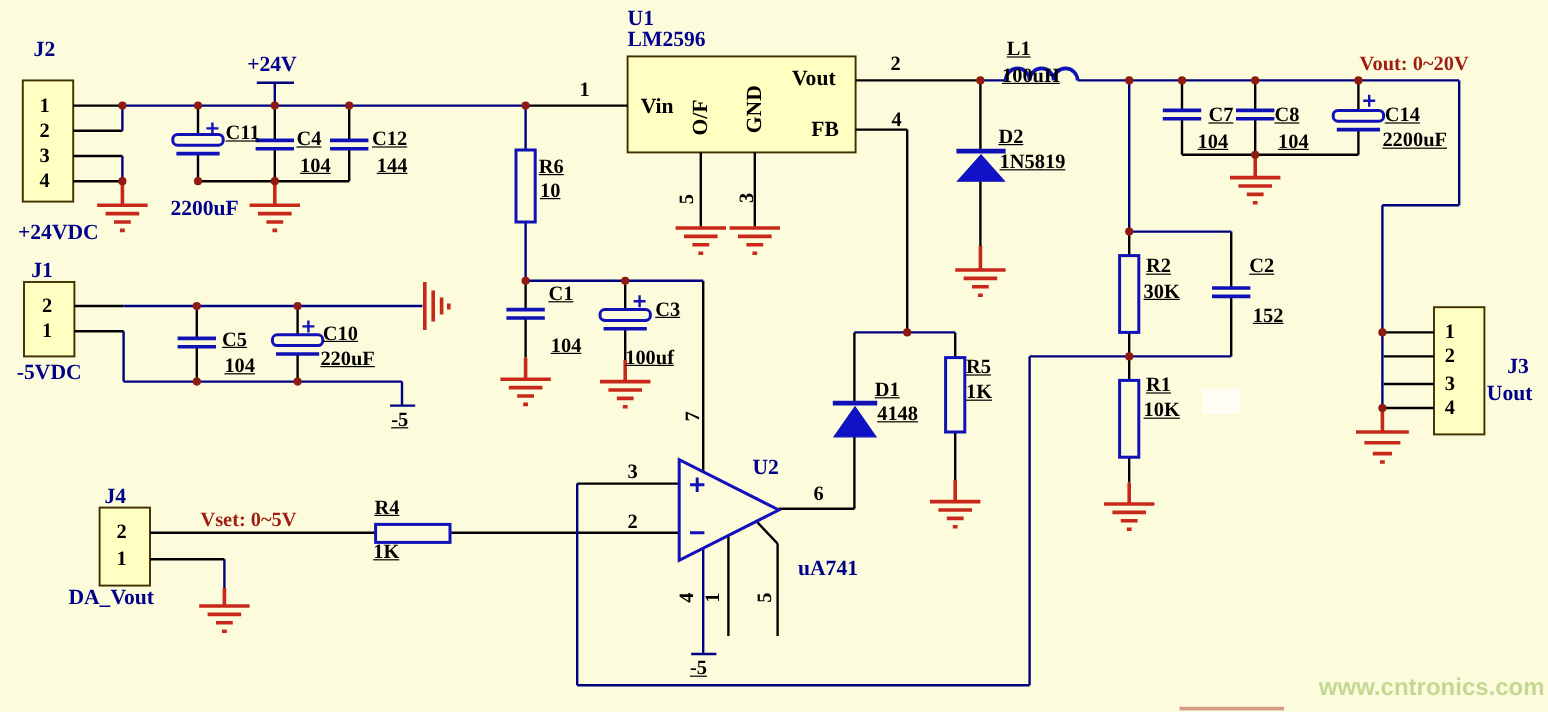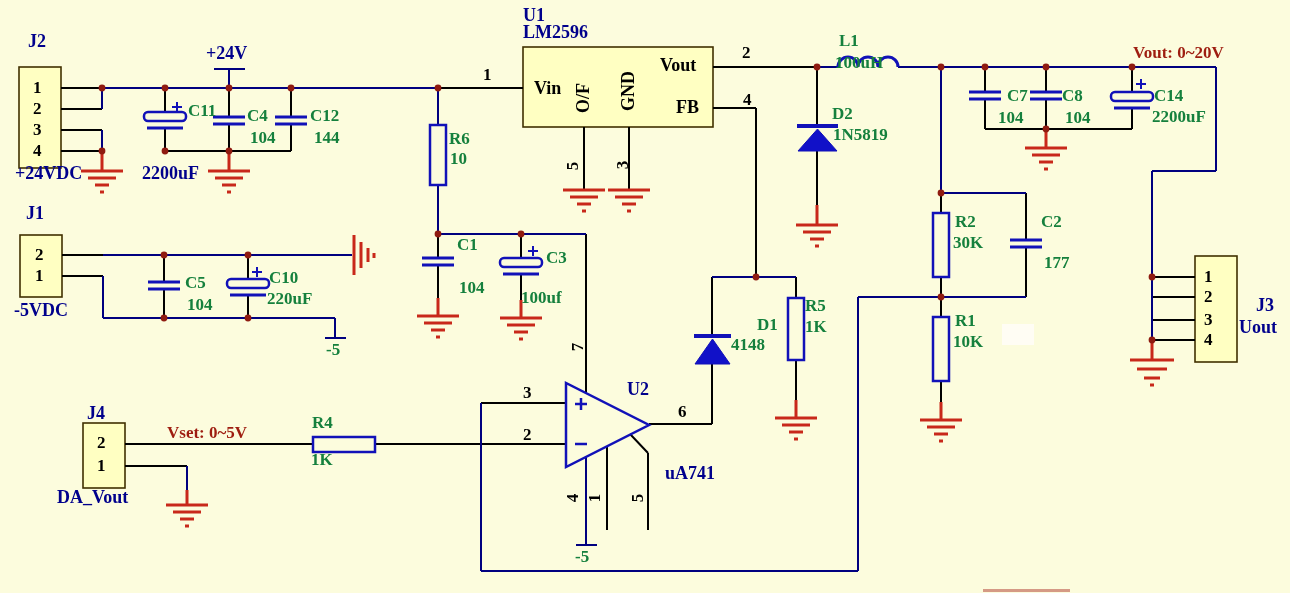--- a/index.html
+++ b/index.html
@@ -1,20 +1,20 @@
 <!DOCTYPE html>
 <html><head>
 <meta charset="utf-8">
 <style>
   html,body{margin:0;padding:0;}
   #stage{position:relative;width:1290px;height:593px;background:#fcfcdd;overflow:hidden;
          font-family:"Liberation Serif","DejaVu Serif",serif;}
   svg{position:absolute;left:0;top:0;}
   .t{position:absolute;white-space:nowrap;line-height:1;font-weight:bold;}
-  .navy{color:#15803d;font-size:17px;}
+  .navy{color:#000000;font-size:17px;text-decoration:underline;}
   .navy18{color:#00008c;font-size:18px;}
   .blk{color:#000;font-size:17px;}
   .blk18{color:#000;font-size:18px;}
   .note{color:#9e1d10;font-size:17px;}
   .rc{transform:translate(-50%,-50%) rotate(-90deg);}
   .wm{color:#c2d893;font-size:20px;font-weight:bold;
       font-family:"Liberation Sans","DejaVu Sans",sans-serif;}
 </style>
 </head>
 <body>
@@ -152,21 +152,21 @@
 
   <rect x="1002" y="324" width="32" height="21" fill="#fffdf4"></rect>
   <rect x="983" y="589" width="87" height="3" fill="#b5483c" opacity="0.55"></rect>
 </svg>
 
 <span class="t navy18" style="left:28px;top:32px">J2</span>
 <span class="t blk" style="left:33px;top:79px">1</span>
 <span class="t blk" style="left:33px;top:100px">2</span>
 <span class="t blk" style="left:33px;top:121px">3</span>
 <span class="t blk" style="left:33px;top:142px">4</span>
-<span class="t navy18" style="left:15px;top:164px">+24VDC</span>
+<span class="t navy18" style="left:15px;top:184px">+24VDC</span>
 <span class="t navy18" style="left:206px;top:44px">+24V</span>
 <span class="t navy" style="left:188px;top:102px">C11</span>
 <span class="t navy18" style="left:142px;top:164px">2200uF</span>
 <span class="t navy" style="left:247px;top:107px">C4</span>
 <span class="t navy" style="left:250px;top:129px">104</span>
 <span class="t navy" style="left:310px;top:107px">C12</span>
 <span class="t navy" style="left:314px;top:129px">144</span>
 
 <span class="t navy18" style="left:523px;top:6px">U1</span>
 <span class="t navy18" style="left:523px;top:23px">LM2596</span>
@@ -196,40 +196,40 @@
 <span class="t navy" style="left:1007px;top:87px">C7</span>
 <span class="t navy" style="left:998px;top:109px">104</span>
 <span class="t navy" style="left:1062px;top:87px">C8</span>
 <span class="t navy" style="left:1065px;top:109px">104</span>
 <span class="t navy" style="left:1154px;top:87px">C14</span>
 <span class="t navy" style="left:1152px;top:108px">2200uF</span>
 
 <span class="t navy" style="left:955px;top:213px">R2</span>
 <span class="t navy" style="left:953px;top:234px">30K</span>
 <span class="t navy" style="left:1041px;top:213px">C2</span>
-<span class="t navy" style="left:1044px;top:254px">177</span>
+<span class="t navy" style="left:1044px;top:254px">152</span>
 <span class="t navy" style="left:955px;top:312px">R1</span>
 <span class="t navy" style="left:953px;top:333px">10K</span>
 <span class="t navy" style="left:805px;top:297px">R5</span>
 <span class="t navy" style="left:805px;top:318px">1K</span>
-<span class="t navy" style="left:757px;top:316px">D1</span>
+<span class="t navy" style="left:729px;top:316px">D1</span>
 <span class="t navy" style="left:731px;top:336px">4148</span>
 
 <span class="t navy18" style="left:627px;top:380px">U2</span>
 <span class="t navy18" style="left:665px;top:464px">uA741</span>
 <span class="t blk" style="left:523px;top:384px">3</span>
 <span class="t blk" style="left:523px;top:426px">2</span>
 <span class="t blk" style="left:678px;top:403px">6</span>
 <span class="t blk rc" style="left:577px;top:347px">7</span>
 <span class="t blk rc" style="left:572px;top:498px">4</span>
 <span class="t blk rc" style="left:594px;top:498px">1</span>
 <span class="t blk rc" style="left:637px;top:498px">5</span>
 <span class="t navy" style="left:575px;top:548px">-5</span>
 
-<span class="t navy18" style="left:26px;top:204px">J1</span>
+<span class="t navy18" style="left:26px;top:216px">J1</span>
 <span class="t blk" style="left:35px;top:246px">2</span>
 <span class="t blk" style="left:35px;top:267px">1</span>
 <span class="t navy18" style="left:14px;top:301px">-5VDC</span>
 <span class="t navy" style="left:185px;top:274px">C5</span>
 <span class="t navy" style="left:187px;top:296px">104</span>
 <span class="t navy" style="left:269px;top:269px">C10</span>
 <span class="t navy" style="left:267px;top:290px">220uF</span>
 <span class="t navy" style="left:326px;top:341px">-5</span>
 
 <span class="t navy18" style="left:87px;top:404px">J4</span>
@@ -240,14 +240,15 @@
 <span class="t navy" style="left:312px;top:414px">R4</span>
 <span class="t navy" style="left:311px;top:451px">1K</span>
 
 <span class="t navy18" style="left:1256px;top:296px">J3</span>
 <span class="t navy18" style="left:1239px;top:318px">Uout</span>
 <span class="t blk" style="left:1204px;top:268px">1</span>
 <span class="t blk" style="left:1204px;top:288px">2</span>
 <span class="t blk" style="left:1204px;top:311px">3</span>
 <span class="t blk" style="left:1204px;top:331px">4</span>
 
+<span class="t wm" style="left:1099px;top:563px">www.cntronics.com</span>
 
 </div>
 
 </body></html>

